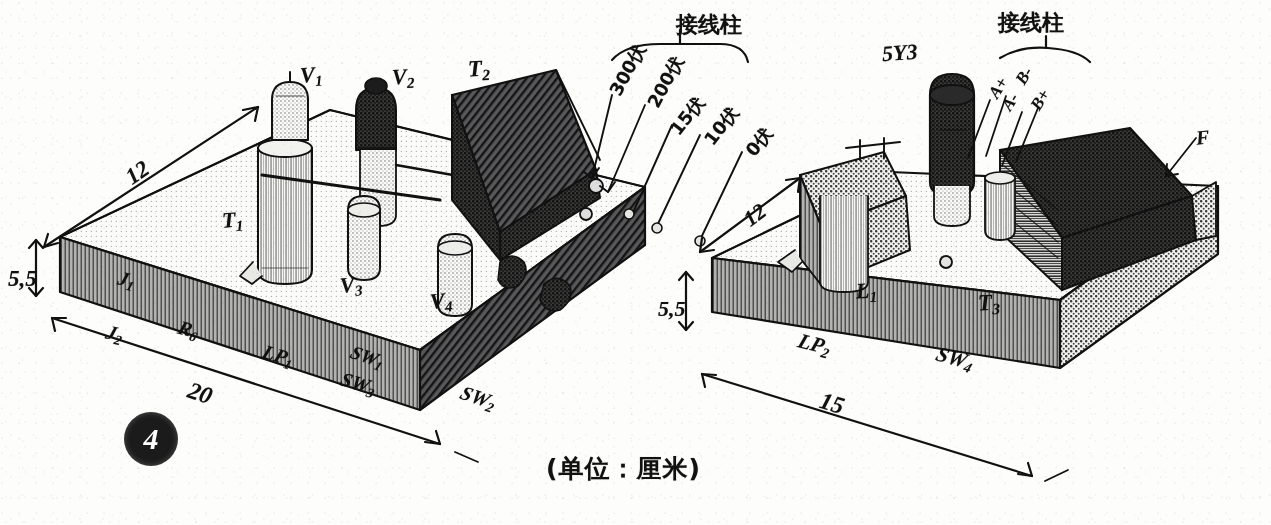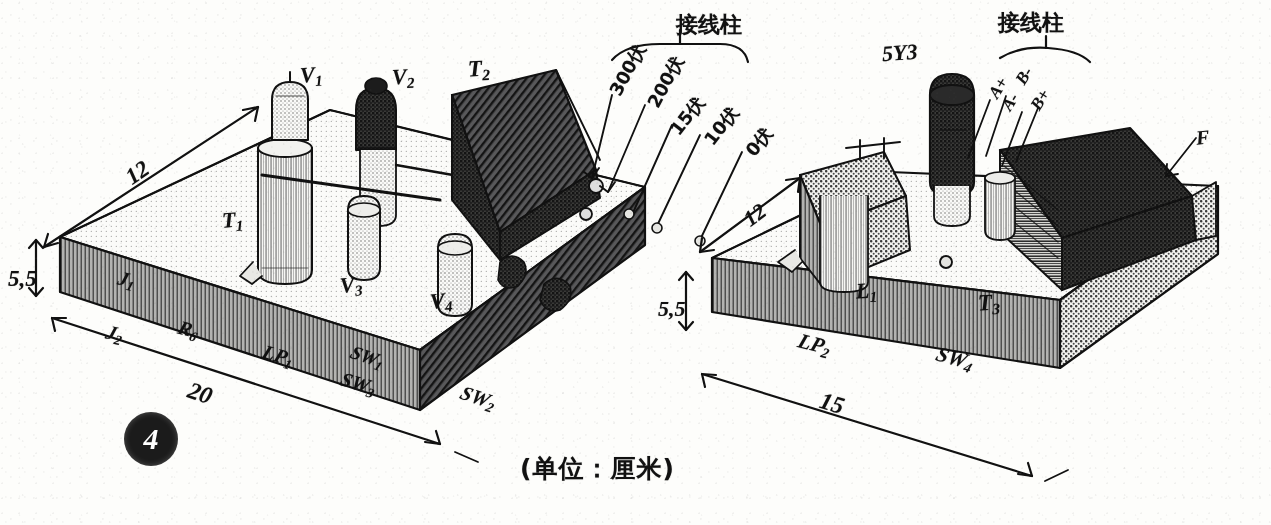--- a/index.html
+++ b/index.html
@@ -341,17 +341,17 @@
     <span>LP</span><span class="sub">2</span>
   </div>
   <div class="lab" style="left:936px;top:346px;font-size:21px;transform:rotate(14deg) skewX(-8deg)">
     <span>SW</span><span class="sub">4</span>
   </div>
 
   <div class="lab dim" style="left:744px;top:202px;font-size:22px;transform:rotate(-36deg)">12</div>
   <div class="lab dim" style="left:658px;top:296px;font-size:22px;">5,5</div>
   <div class="lab dim" style="left:820px;top:390px;font-size:24px;transform:rotate(17deg)">15</div>
 
-  <div class="lab cn" style="left:520px;top:452px;font-size:25px;letter-spacing:1px;">(单位：厘米)</div>
+  <div class="lab cn" style="left:546px;top:452px;font-size:25px;letter-spacing:1px;">(单位：厘米)</div>
 
   <div class="stamp" style="left:124px;top:412px;">4</div>
 
 </div>
 
 </body></html>

